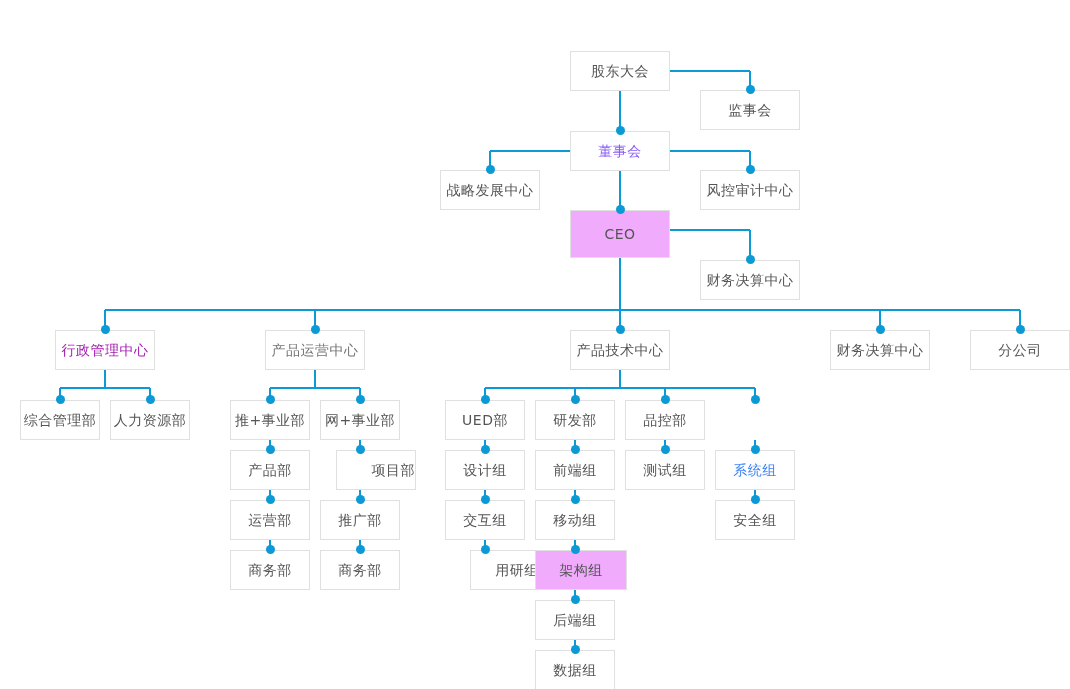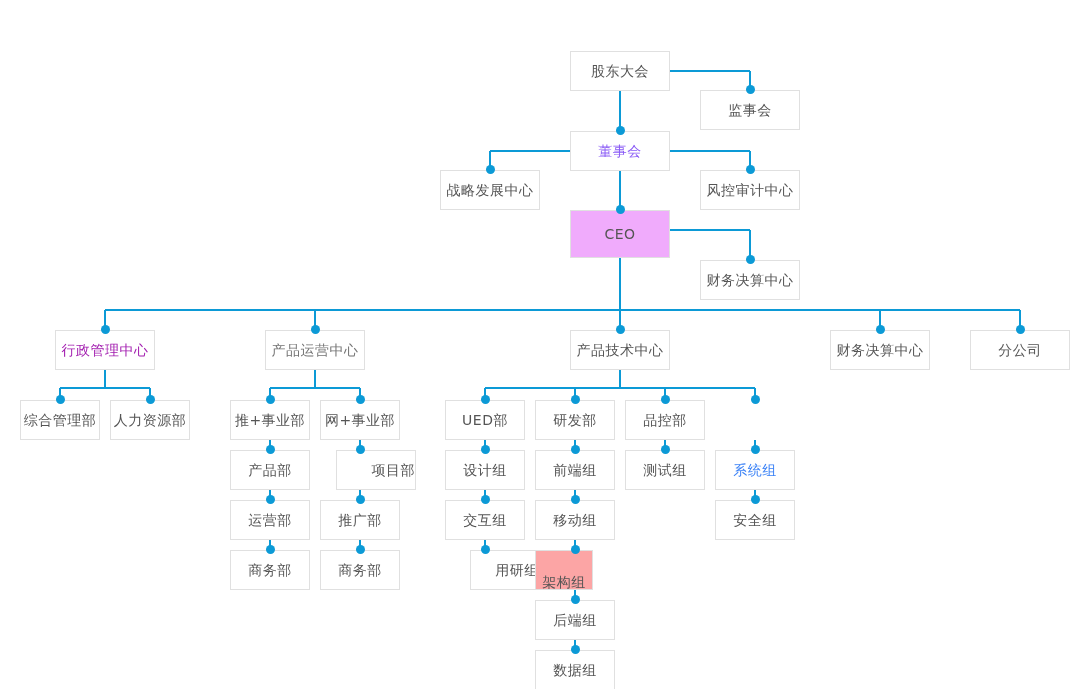--- a/index.html
+++ b/index.html
@@ -229,21 +229,21 @@
     </div>
     <div class="node" style="left: 535px; top: 500px; width: 80px; height: 40px; border-color: rgb(224, 224, 224); background: rgb(255, 255, 255); color: rgb(85, 85, 85);">
       <span class="label">移动组</span>
     </div>
     <div class="node" style="left: 715px; top: 500px; width: 80px; height: 40px; border-color: rgb(224, 224, 224); background: rgb(255, 255, 255); color: rgb(85, 85, 85);">
       <span class="label">安全组</span>
     </div>
     <div class="node" style="left: 470px; top: 550px; width: 80px; height: 40px; border-color: rgb(224, 224, 224); background: rgb(255, 255, 255); color: rgb(85, 85, 85); padding-left: 14px;">
       <span class="label">用研组</span>
     </div>
-    <div class="node" style="left: 535px; top: 550px; width: 58px; height: 40px; border-color: rgb(224, 224, 224); background: #fca5a5; color: rgb(85, 85, 85); align-items: flex-end;">
+    <div class="node" style="left: 535px; top: 550px; width: 92px; height: 40px; border-color: rgb(224, 224, 224); background: #f0abfc; color: rgb(85, 85, 85);">
       <span class="label">架构组</span>
     </div>
     <div class="node" style="left: 535px; top: 600px; width: 80px; height: 40px; border-color: rgb(224, 224, 224); background: rgb(255, 255, 255); color: rgb(85, 85, 85);">
       <span class="label">后端组</span>
     </div>
     <div class="node" style="left: 535px; top: 650px; width: 80px; height: 40px; border-color: rgb(224, 224, 224); background: rgb(255, 255, 255); color: rgb(85, 85, 85);">
       <span class="label">数据组</span>
     </div>
   </div>
 

